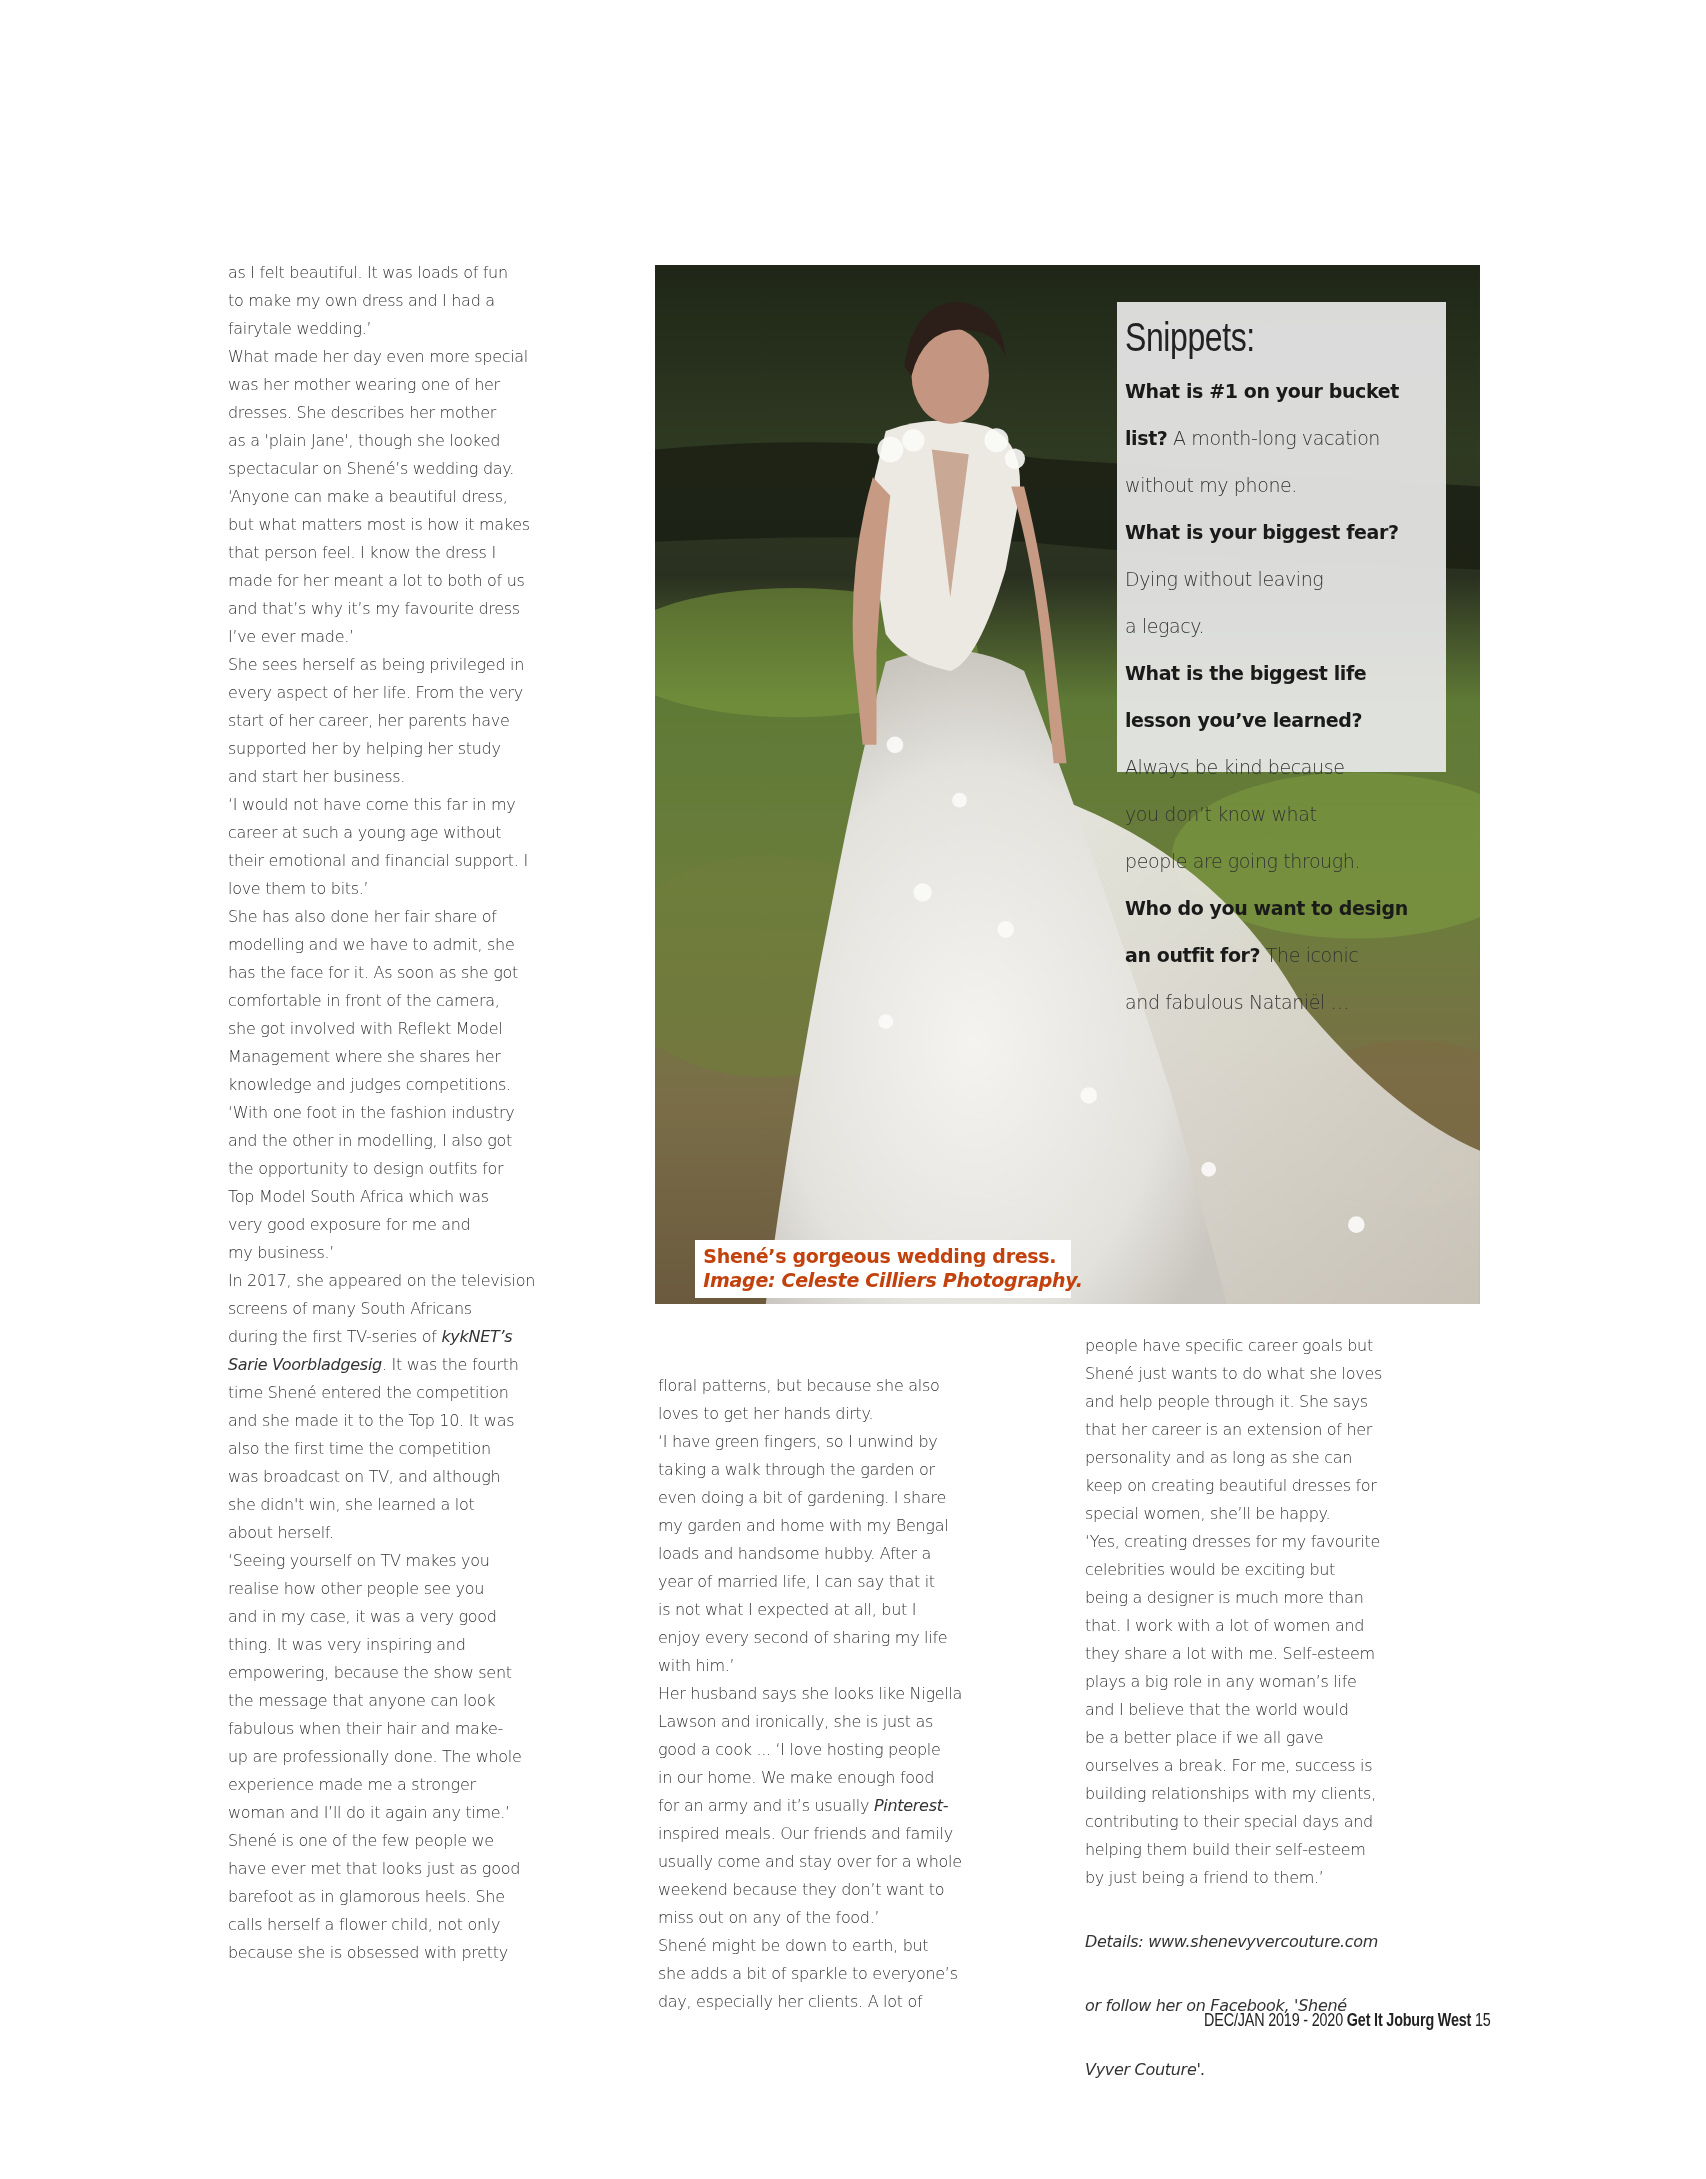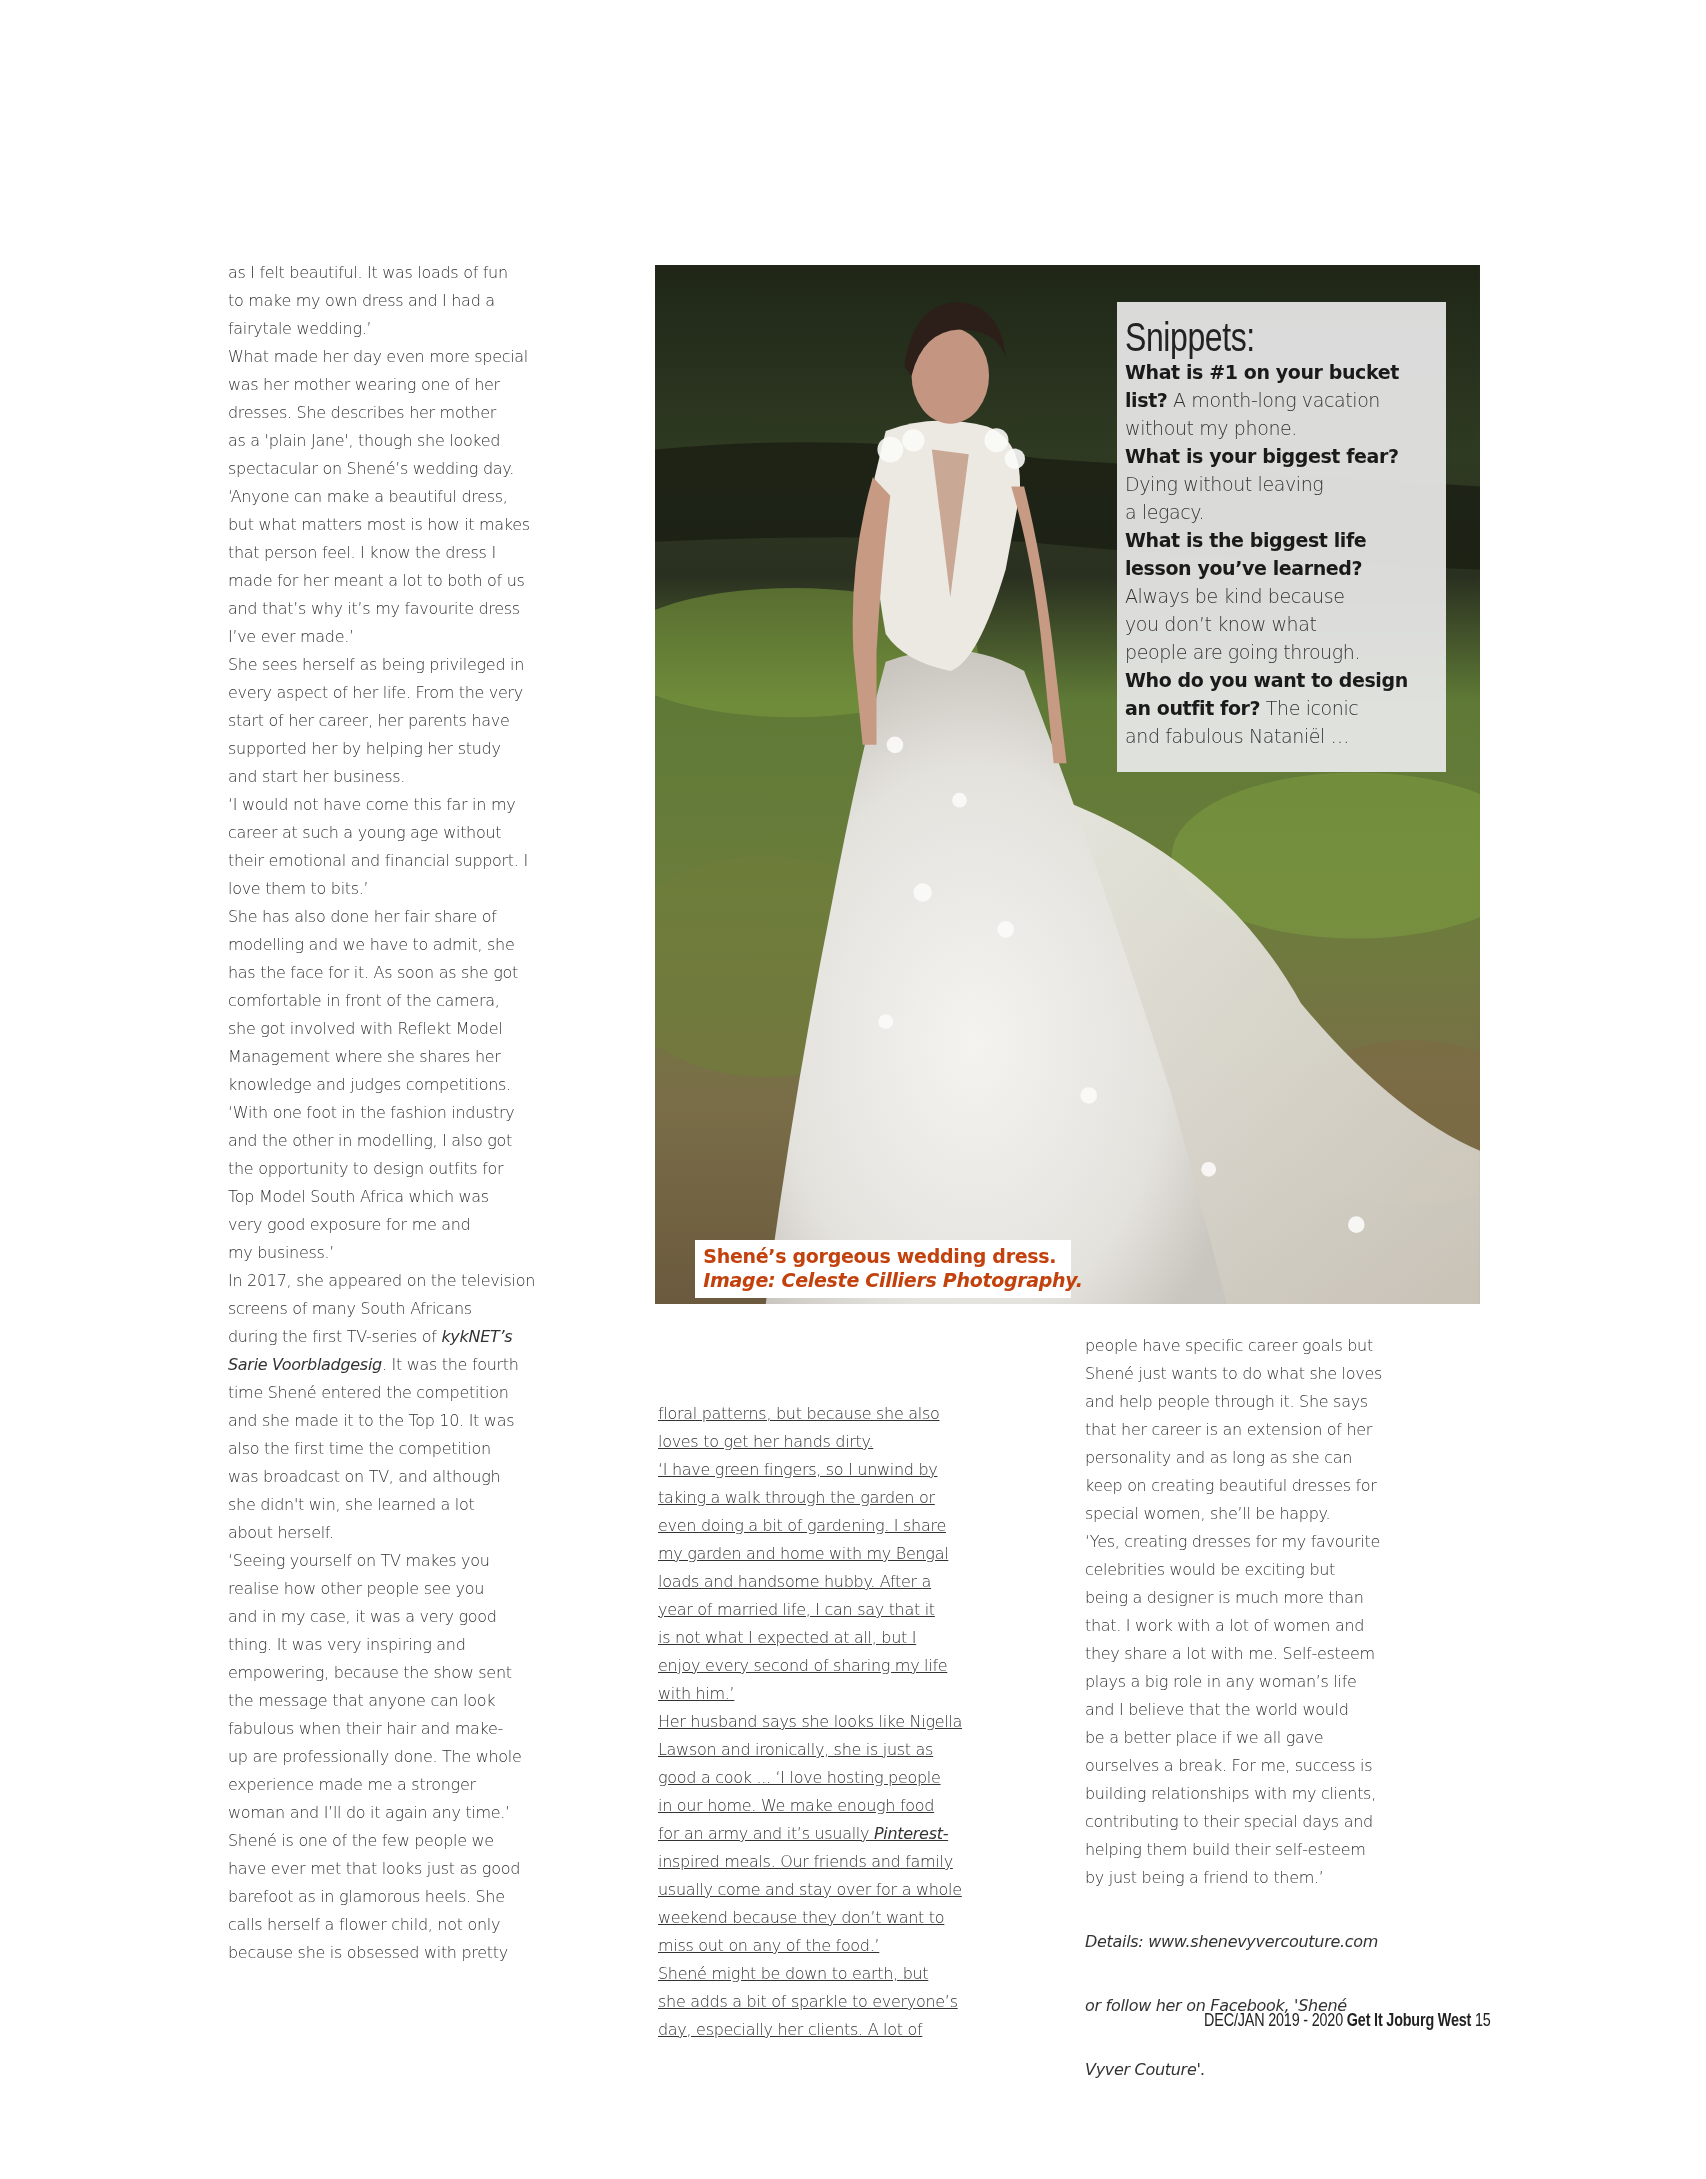--- a/index.html
+++ b/index.html
@@ -3,37 +3,37 @@
 <meta charset="utf-8">
 <style>
   html, body { margin: 0; padding: 0; background: #ffffff; }
   body { width: 1706px; height: 2179px; position: relative; overflow: hidden;
          font-family: "DejaVu Sans", sans-serif; color: #2b2b2b; }
   .col { position: absolute; font-size: 16px; line-height: 28px; letter-spacing: -0.3px;
          font-weight: 300; color: #333; white-space: nowrap; }
   .col .ln { display: block; height: 28px; }
   .col i, .col .it { font-style: italic; margin-top: 36px; }
   #col-left { left: 228px; top: 259px; width: 406px; }
-  #col-mid  { left: 658px; top: 1400px; width: 406px; text-decoration: underline; }
+  #col-mid  { left: 658px; top: 1372px; width: 406px; }
   #col-right{ left: 1085px; top: 1332px; width: 406px; }
 
   #photo { position: absolute; left: 655px; top: 265px; width: 825px; height: 1039px; overflow: hidden;
            background: #4e5a2f; }
   #photo svg { position: absolute; left: 0; top: 0; }
 
   #snippets { position: absolute; left: 1117px; top: 302px; width: 329px; height: 470px;
               background: rgba(232,232,232,0.93); box-sizing: border-box; padding: 12px 0 0 8px; }
   #snippets .title { font-family: "Liberation Sans Narrow", "Liberation Sans", sans-serif; font-size: 41px;
                      font-weight: 300; line-height: 46px; color: #222; transform: scaleX(0.78);
                      transform-origin: left; display: block; letter-spacing: -0.5px; }
   #snippets .body { font-size: 19px; line-height: 28px; color: #333; white-space: nowrap;
                     letter-spacing: -0.4px; margin-top: -1.8px; }
   #snippets .q { font-weight: bold; color: #1a1a1a; }
   #snippets .a { font-weight: 300; }
-  #snippets .ln { display: block; }
+  #snippets .ln { display: block; margin-top: 19px; }
 
   #caption { position: absolute; left: 671px; top: 1240px; width: 376px; height: 58px; background: #fff;
              box-sizing: border-box; padding: 3.7px 0 0 8.3px; font-size: 19px; line-height: 24px;
              color: #c2410c; font-weight: bold; white-space: nowrap; letter-spacing: -0.3px; margin-left: 24px; }
   #caption .credit { font-style: italic; display: block; }
   #caption .main { display: block; }
 
   #footer { position: absolute; left: 1144px; top: 2010px; width: 334px; text-align: right;
             font-family: "Liberation Sans", sans-serif; font-size: 17.5px; color: #222; white-space: nowrap;
             transform: scaleX(0.82); transform-origin: right; letter-spacing: -0.2px; }

